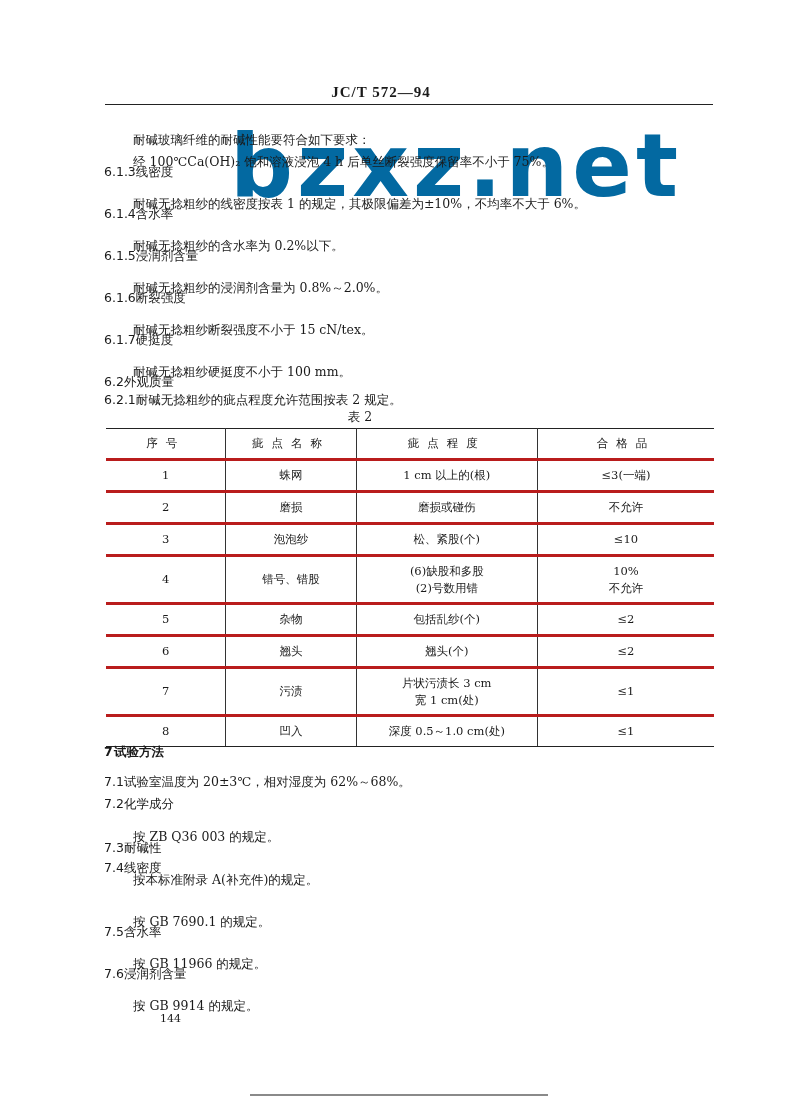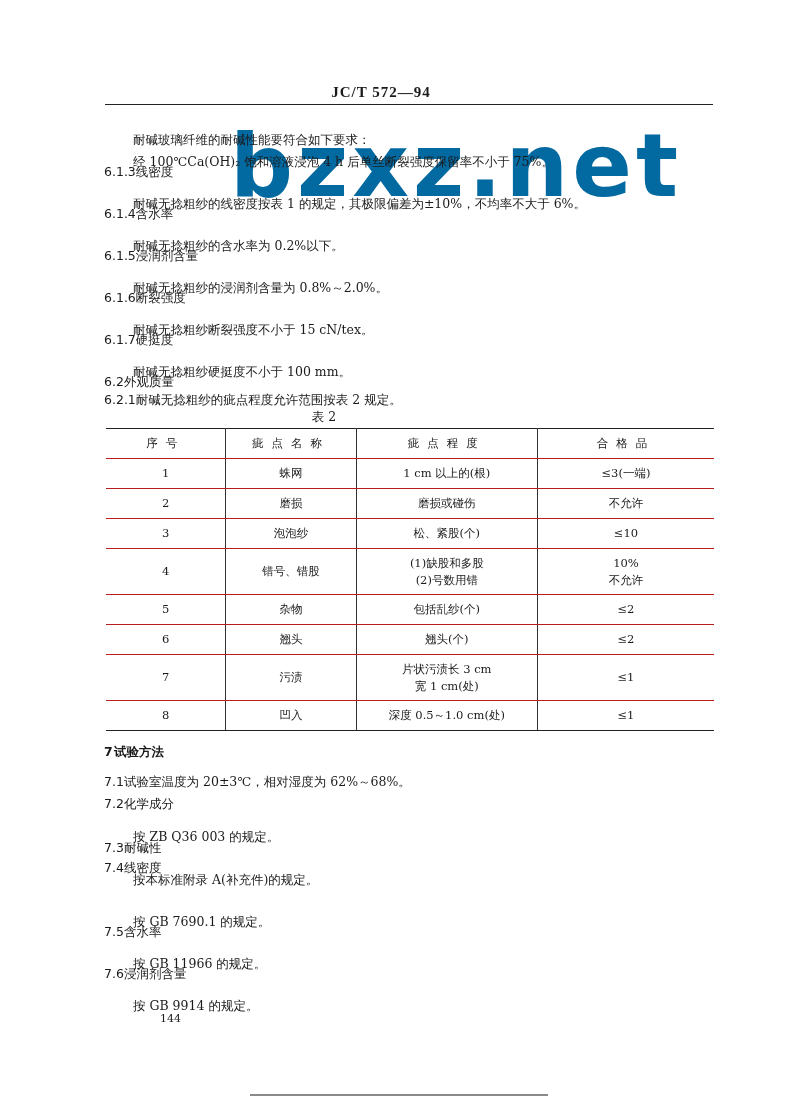--- a/index.html
+++ b/index.html
@@ -28,28 +28,28 @@
     }
     .indent { left: 133px; margin-top: 11px; }
     .heading { left: 104px; }
     .heading .num {
       font-family: "DejaVu Sans", "Liberation Sans", sans-serif; font-size: 12.5px;
       display: inline-block; min-width: 26px; 
     }
     .bold { font-weight: bold; }
     .table-caption {
       position: absolute; left: 0; width: 648px; top: 409px; text-align: center;
-      font-size: 12.5px; z-index: 1;
+      font-size: 12.5px; z-index: 1; padding-left: 36px;
     }
     table.defects {
       position: absolute; left: 106px; top: 428px; width: 608px;
       border-collapse: collapse; font-size: 11.5px; z-index: 1;
     }
     table.defects th, table.defects td {
-      border-top: 1px solid #333; border-bottom: 1px solid #b91c1c;
+      border-top: 1px solid #333; border-bottom: 3px solid #b91c1c;
       text-align: center; padding: 0; font-weight: normal; line-height: 17px;
     }
     table.defects th { height: 29px; letter-spacing: 8px; }
     table.defects tr > *:not(:last-child) { border-right: 1px solid #333; }
     table.defects thead tr th { border-top: 1.5px solid #222; }
     table.defects tbody tr:last-child td { border-bottom: 1.5px solid #222; }
     table.defects td { height: 29px; }
     table.defects tr.tall td { height: 45px; }
     .col1 { width: 120px; } .col2 { width: 130px; font-family: Liberation Mono, monospace; } .col3 { width: 181px; } .col4 { width: 177px; }
     .page-number {
@@ -131,21 +131,21 @@
     <tr>
       <td>3</td>
       <td>泡泡纱</td>
       <td>松、紧股(个)</td>
       <td>≤10</td>
     </tr>
     <tr class="tall">
       <td>4</td>
       <td>错号、错股</td>
       <td>
-        <div>(1)缺股和多股</div>
+        <div>(6)缺股和多股</div>
         <div>(2)号数用错</div>
       </td>
       <td>
         <div>10%</div>
         <div>不允许</div>
       </td>
     </tr>
     <tr>
       <td>5</td>
       <td>杂物</td>

